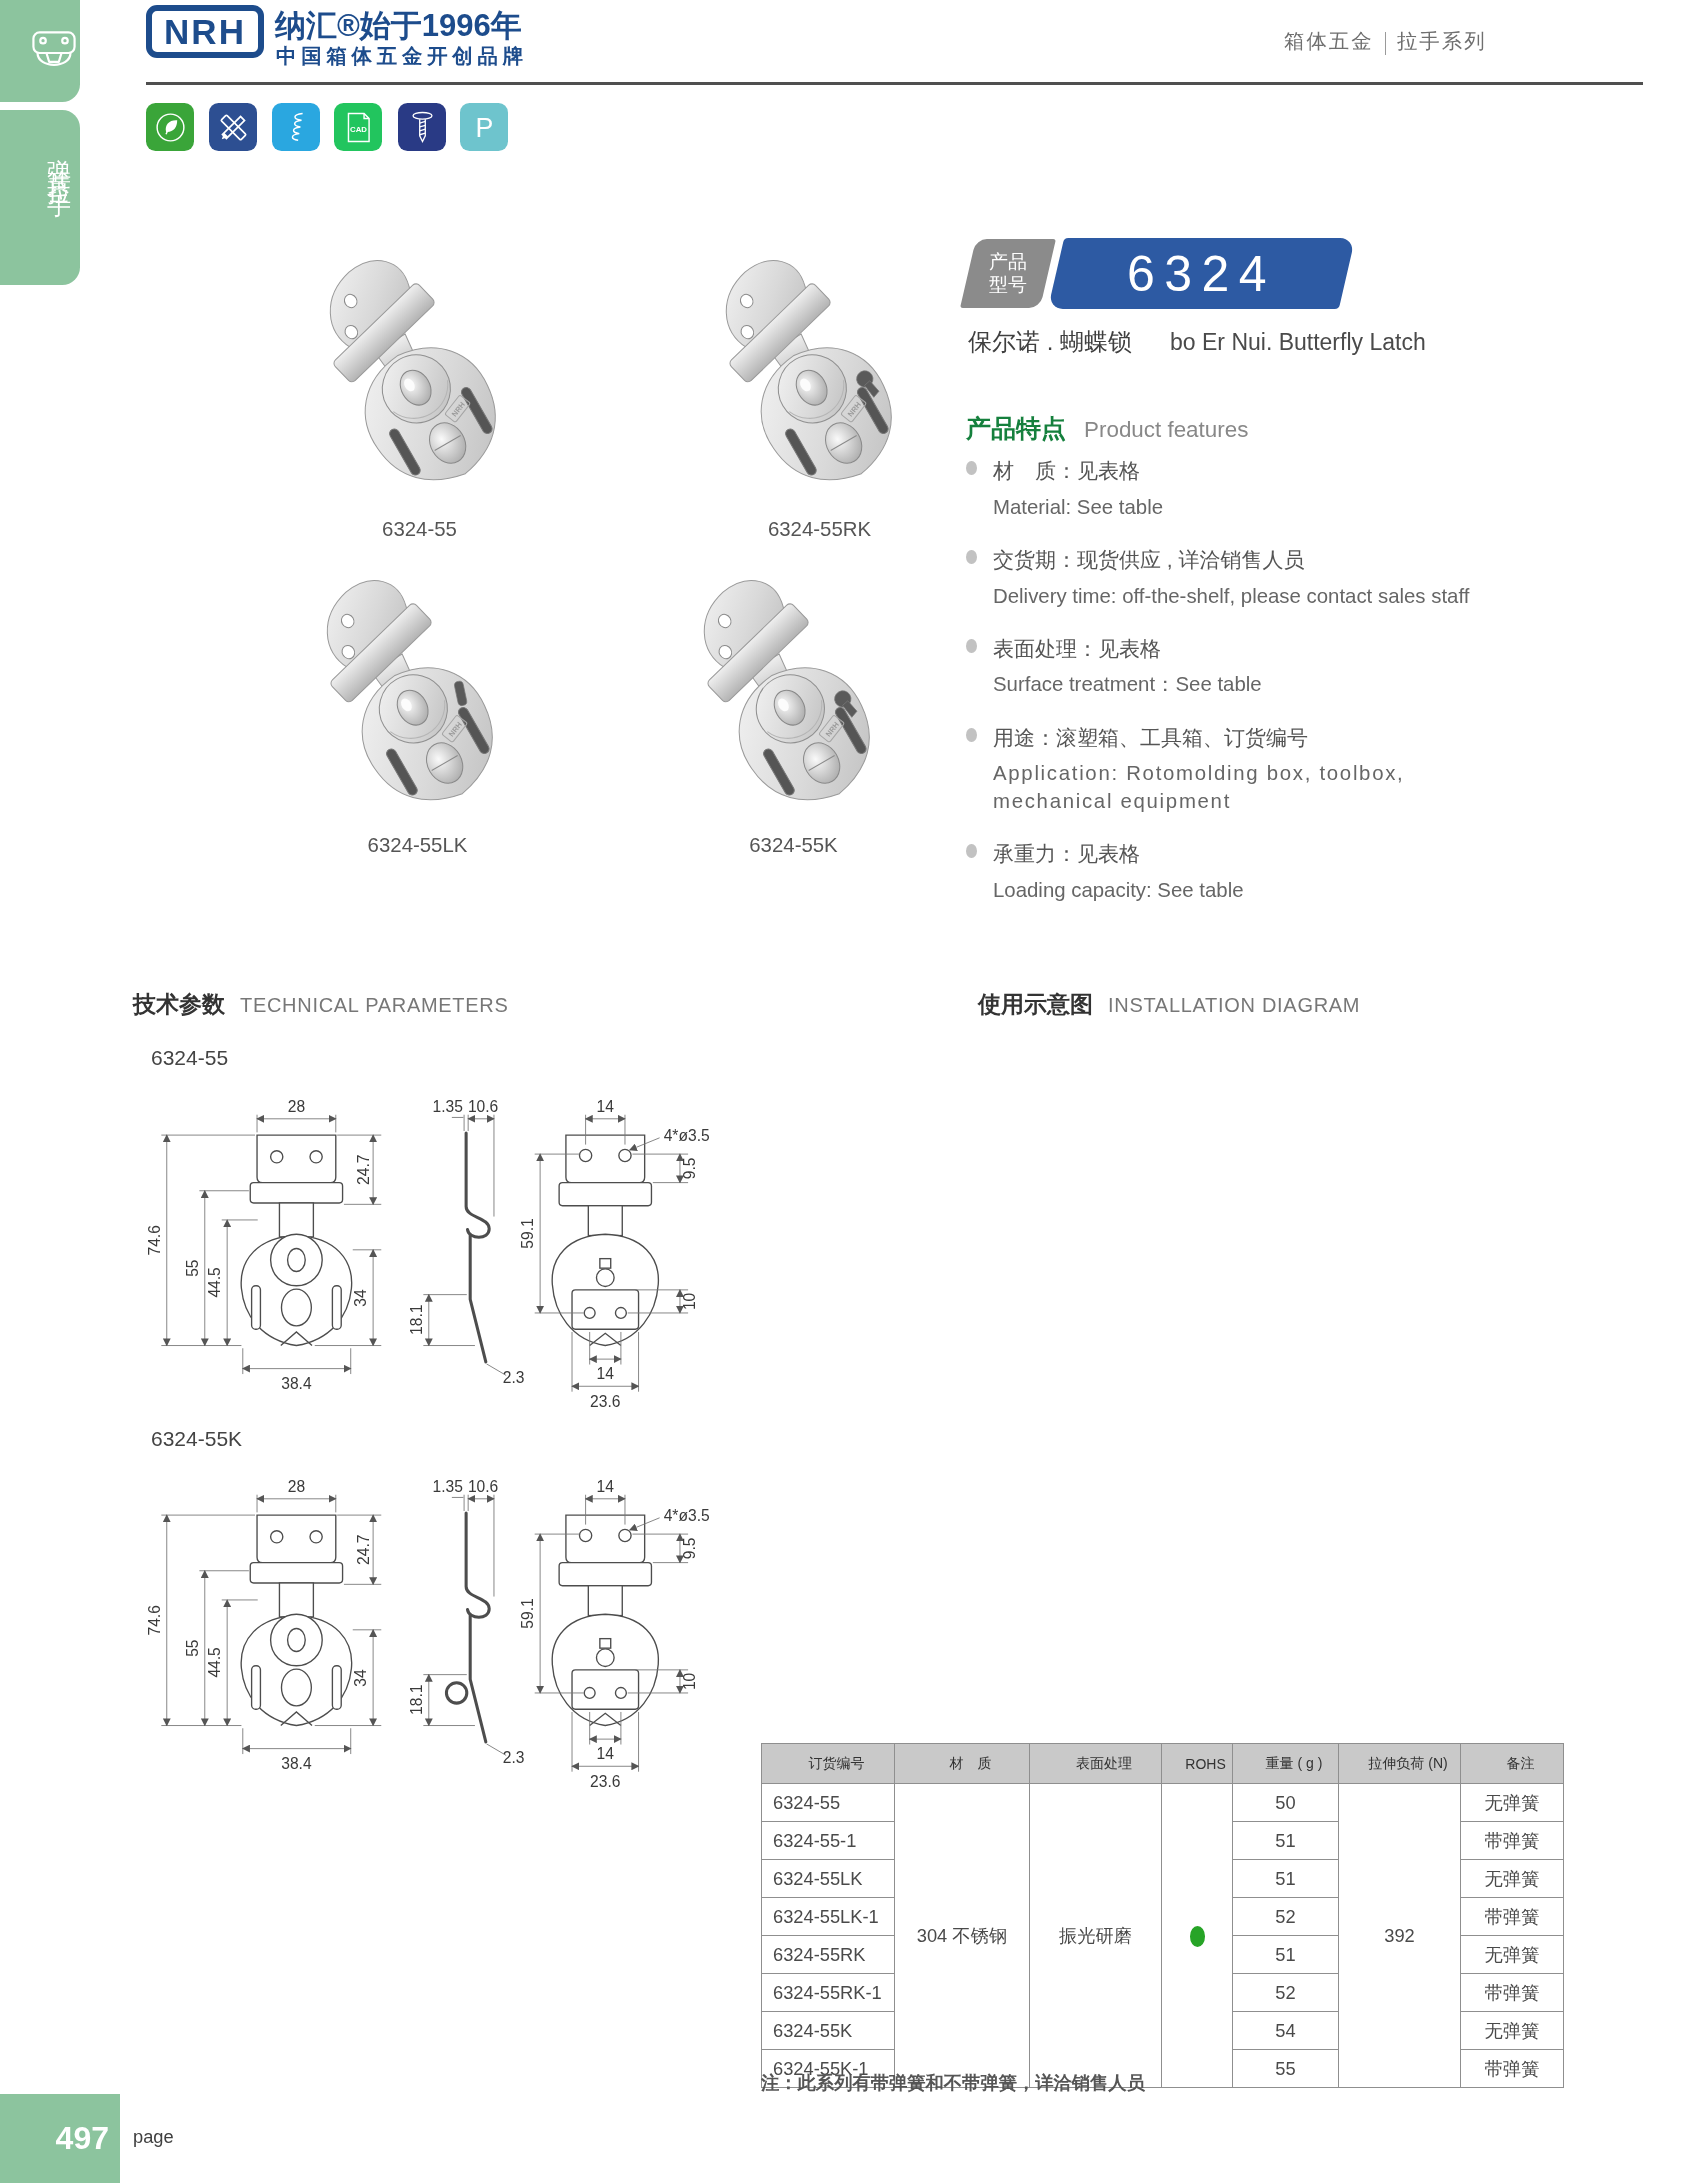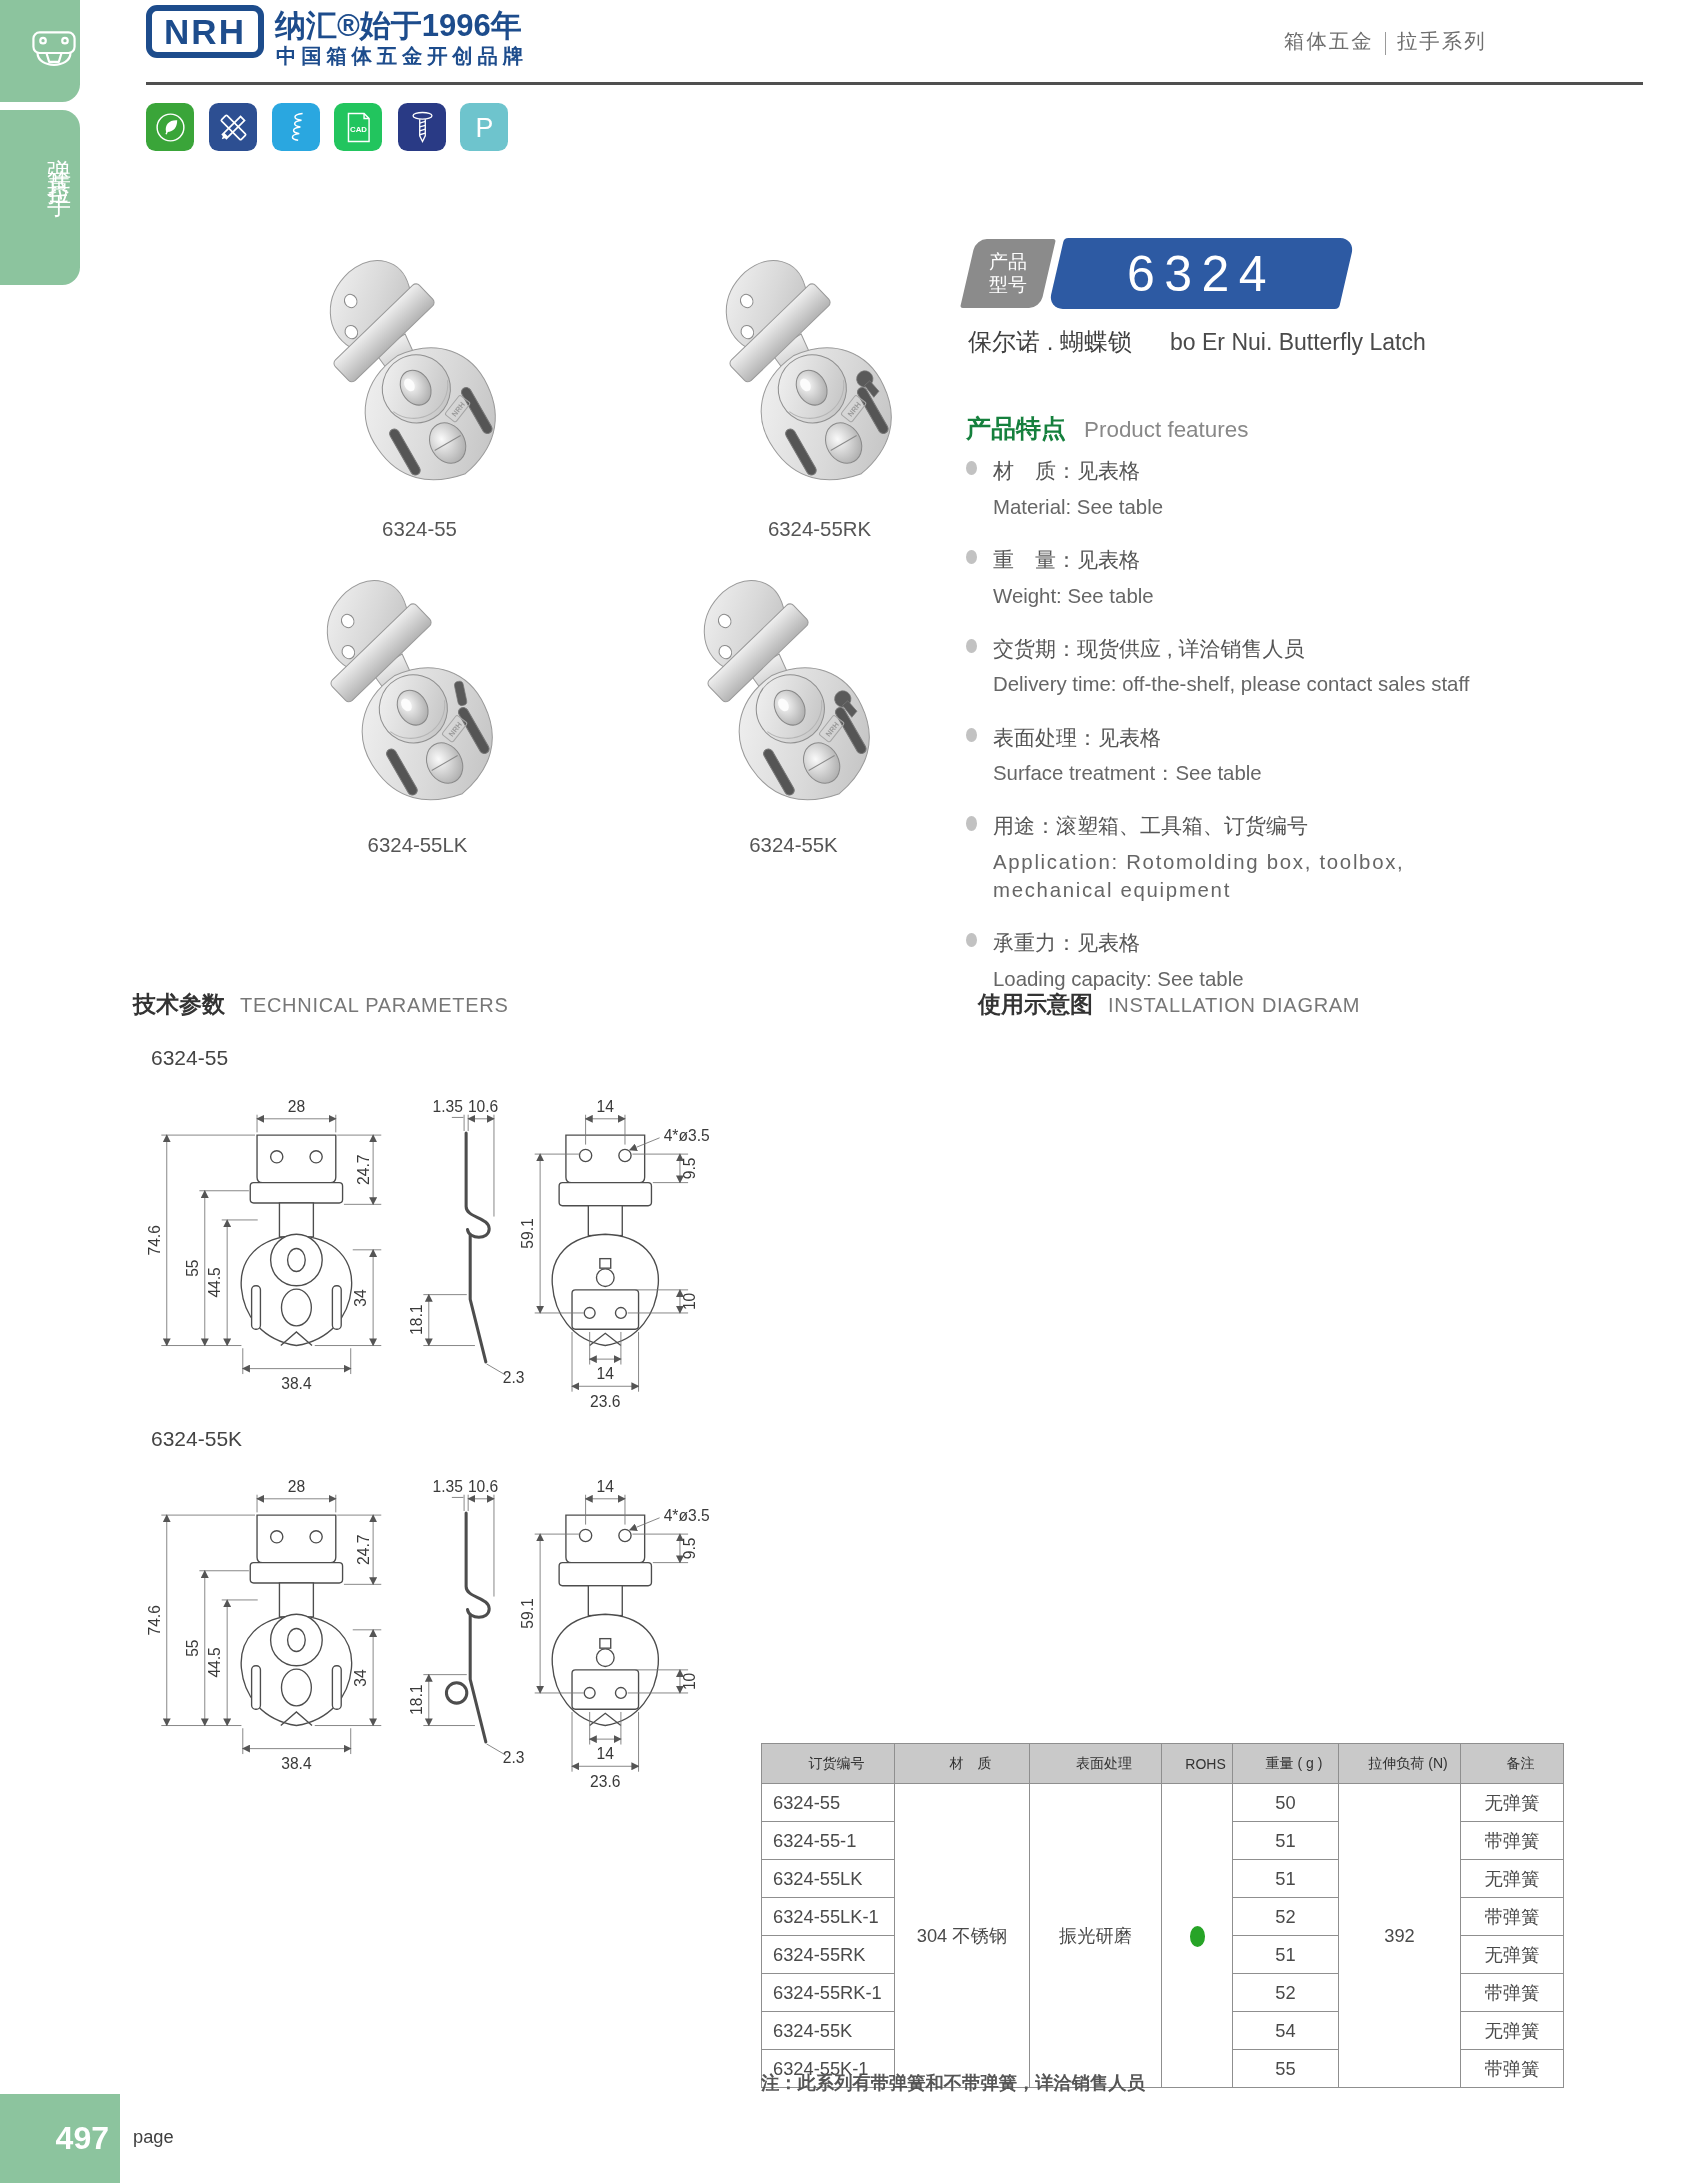--- a/index.html
+++ b/index.html
@@ -253,25 +253,20 @@
   <div class="features">
     <div class="feat-head">
       <span class="cn">产品特点</span>
       <span class="en">Product features</span>
     </div>
     <div class="feat-list">
       <div class="feat-item">
         <span class="dot"></span>
         <div class="cn">材　质：见表格</div>
         <div class="en">Material: See table</div>
-      </div>
-      <div class="feat-item">
-        <span class="dot"></span>
-        <div class="cn">重　量：见表格</div>
-        <div class="en">Weight: See table</div>
       </div>
       <div class="feat-item">
         <span class="dot"></span>
         <div class="cn">交货期：现货供应 , 详洽销售人员</div>
         <div class="en">Delivery time: off-the-shelf, please contact sales staff</div>
       </div>
       <div class="feat-item">
         <span class="dot"></span>
         <div class="cn">表面处理：见表格</div>
         <div class="en">Surface treatment：See table</div>

